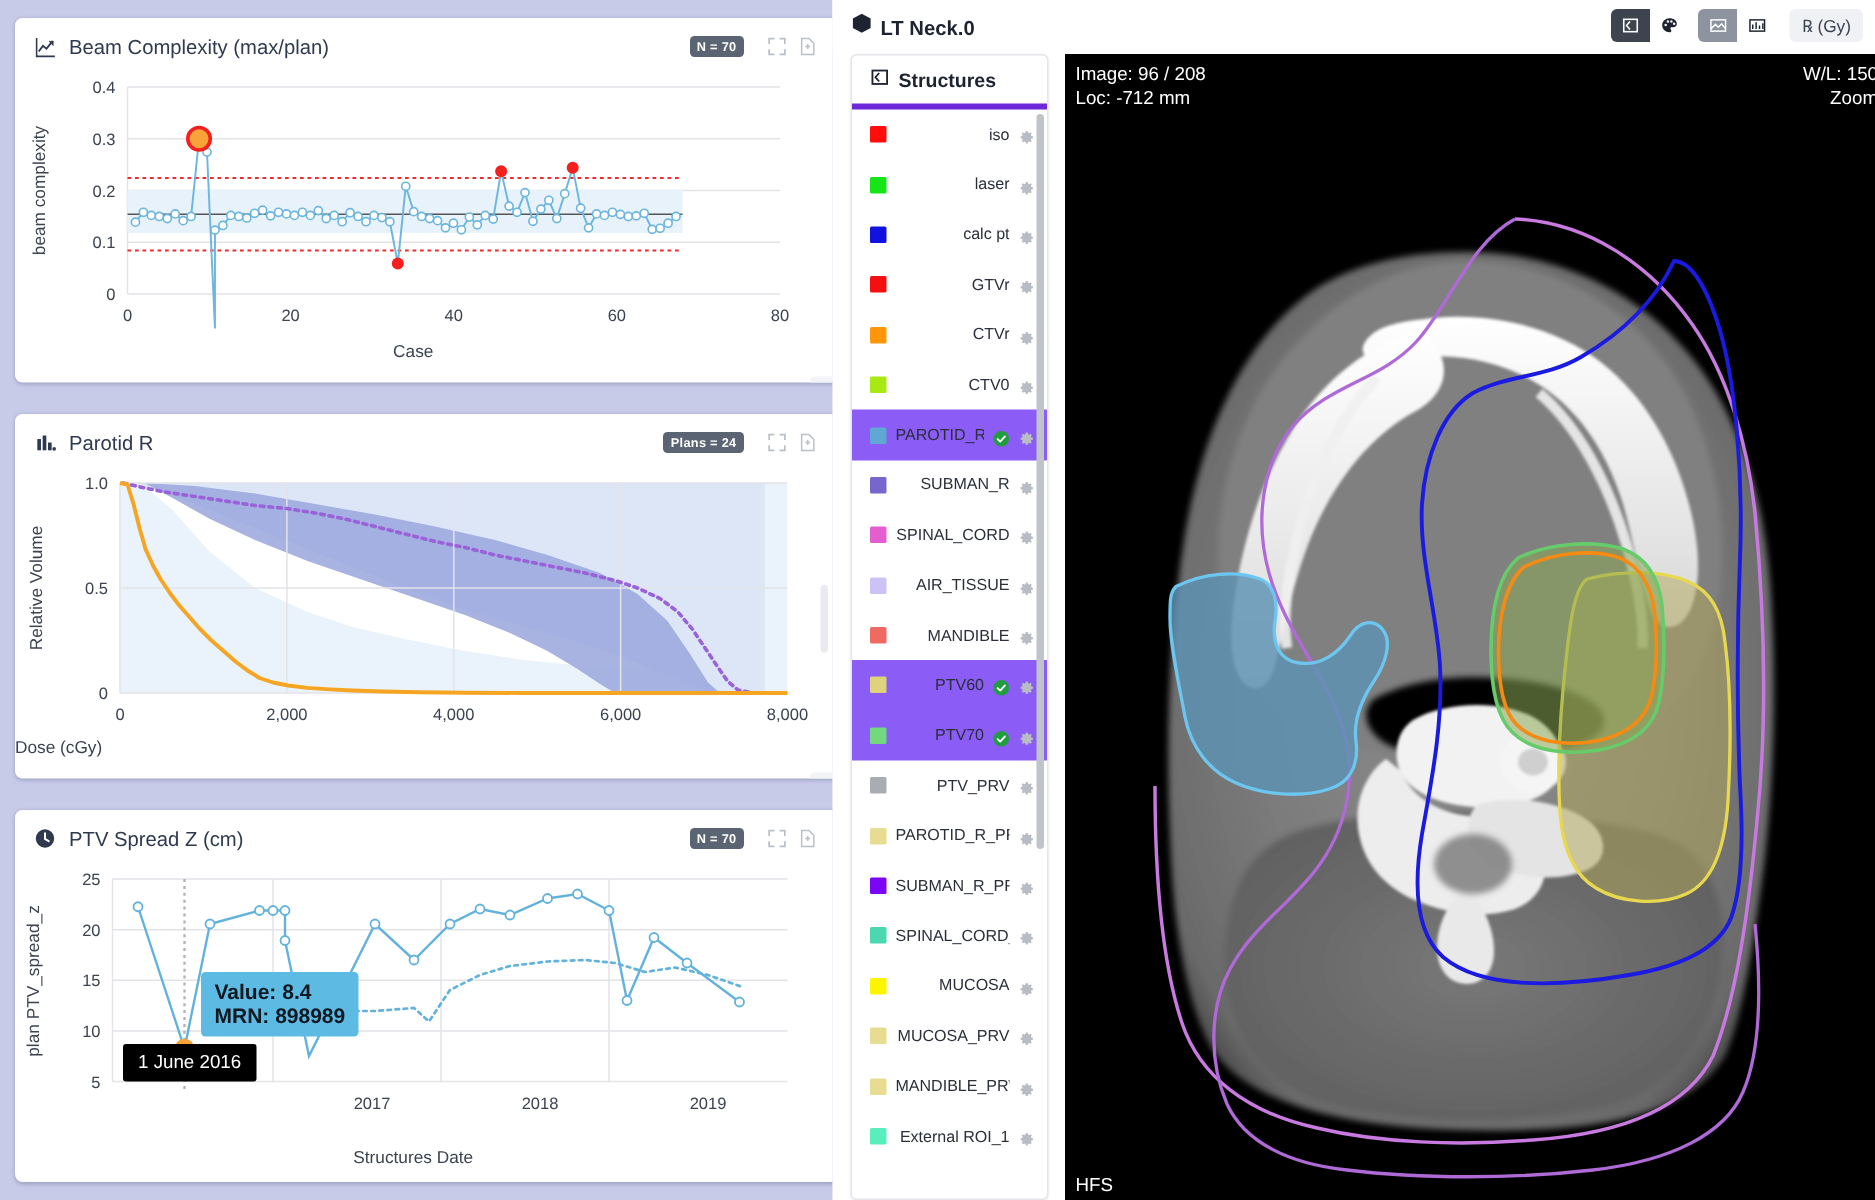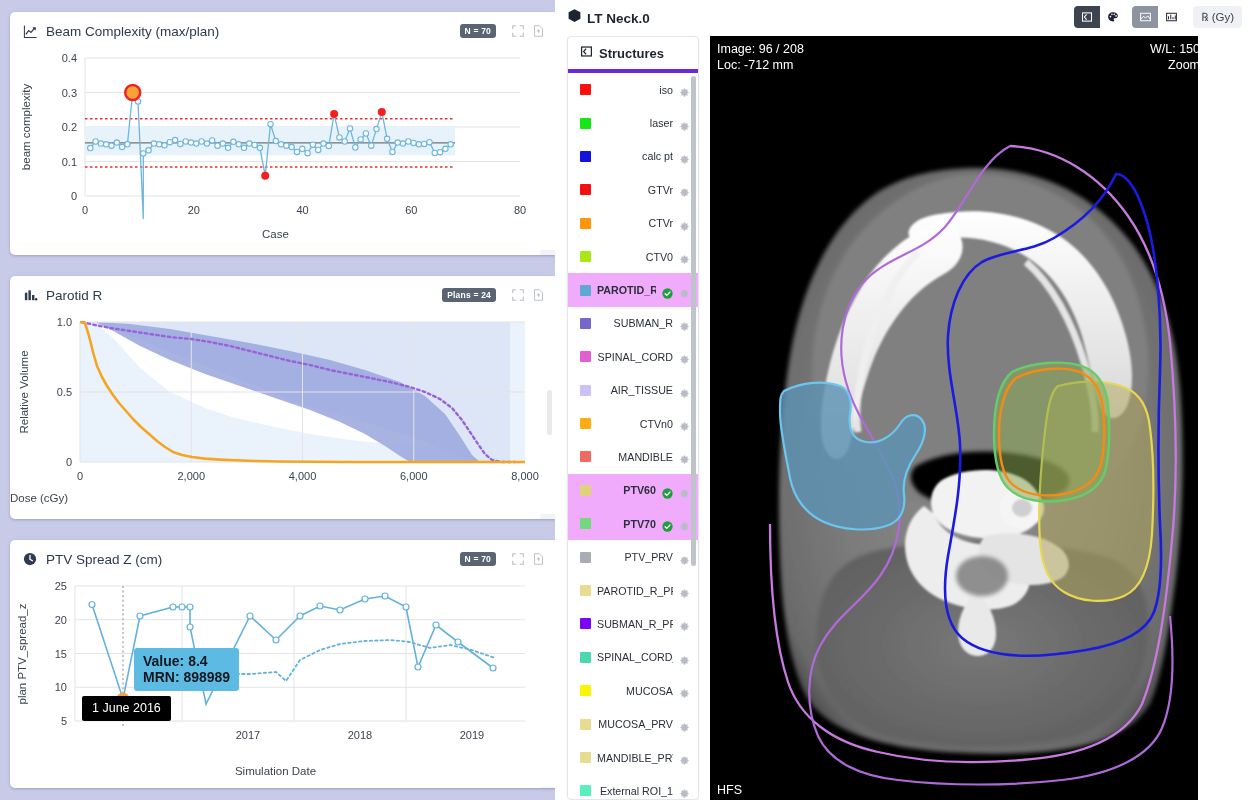--- a/index.html
+++ b/index.html
@@ -105,35 +105,35 @@
   .str-head {
     height: 36px; display: flex; align-items: center; gap: 6px;
     padding-left: 12px; font-size: 13px; font-weight: bold; color: #1d2330;
     border-bottom: 4px solid #6d28d9;
   }
   .str-list { position: relative; height: 728px; overflow: hidden; }
   .str-row {
     height: 33.4px; display: flex; align-items: center;
     padding: 0 8px 0 12px; gap: 6px; cursor: pointer; text-align: right;
   }
-  .str-row.sel { background: #f0abfc; font-weight: bold; }
+  .str-row.sel { background: #8b5cf6; }
   .sw { width: 11px; height: 11px; flex: 0 0 11px; border-radius: 1px; }
   .str-name { font-size: 10.7px; color: #2a2f3a; white-space: nowrap;
     overflow: hidden; flex: 1 1 auto; }
   .chk { width: 11px; height: 11px; flex: 0 0 11px; }
   .gear { width: 11px; height: 11px; flex: 0 0 11px; color: #b8bcc4; }
   .str-scroll {
     position: absolute; right: 2px; top: 3px; width: 5px; height: 490px;
     background: #bfc3ca; border-radius: 3px;
   }
 
   
   .ct-stage {
     position: absolute; left: 155px; top: 36px;
-    width: 488px; height: 764px; background: #000; overflow: hidden;
+    width: 540px; height: 764px; background: #000; overflow: hidden;
   }
   .ct-ovl { position: absolute; color: #fff; font-size: 12.5px; line-height: 16px;
     text-shadow: 0 0 2px #000; white-space: nowrap; }
   #ovl-tl { left: 7px; top: 5px; }
   #ovl-tr { right: -2px; top: 5px; text-align: right; }
   #ovl-bl { left: 7px; bottom: 2px; }
 </style>
 </head>
 <body>
 
@@ -483,21 +483,21 @@
         
         <div style="position:absolute;left:124px;top:74px;background:#5dbbe3;border-radius:3px;
                     padding:5px 9px 6px 9px;color:#121821;font-size:14px;line-height:16px;font-weight:bold;">
           <div>Value: 8.4</div>
           <div>MRN: 898989</div>
         </div>
         
         <div style="position:absolute;left:72px;top:122px;background:#000;color:#fff;font-size:12.5px;
                     padding:5px 10px 6px 10px;border-radius:2px;white-space:nowrap;">1 June 2016</div>
 
-        <div style="text-align:center;font-size:11.5px;color:#3c4350;margin-top:2px;">Simulation Date</div>
+        <div style="text-align:center;font-size:11.5px;color:#3c4350;margin-top:2px;">Structures Date</div>
       </div>
       <div class="card-foot">
 
         <span class="dots-btn">•••</span>
       </div>
     </div>
 
     <div class="col-scroll"></div>
   </div>
 
@@ -630,28 +630,20 @@
             <span class="sw" style="background: rgb(227, 95, 208);"></span>
             <span class="str-name">SPINAL_CORD</span>
             <span class="gear"><svg width="11" height="11" viewBox="0 0 16 16" fill="#b8bcc4">
                 <path d="M8 5.3A2.7 2.7 0 1 0 8 10.7 2.7 2.7 0 0 0 8 5.3zm0 4.1A1.4 1.4 0 1 1 8 6.6a1.4 1.4 0 0 1 0 2.8z"></path>
                 <path d="M14 8.9v-1.8l-1.5-.3a4.7 4.7 0 0 0-.5-1.2l.9-1.3-1.2-1.2-1.3.9a4.7 4.7 0 0 0-1.2-.5L8.9 2H7.1l-.3 1.5a4.7 4.7 0 0 0-1.2.5l-1.3-.9L3.1 4.3l.9 1.3a4.7 4.7 0 0 0-.5 1.2L2 7.1v1.8l1.5.3c.1.4.3.8.5 1.2l-.9 1.3 1.2 1.2 1.3-.9c.4.2.8.4 1.2.5l.3 1.5h1.8l.3-1.5c.4-.1.8-.3 1.2-.5l1.3.9 1.2-1.2-.9-1.3c.2-.4.4-.8.5-1.2L14 8.9z"></path>
               </svg></span>
           </div>
           <div class="str-row">
             <span class="sw" style="background: rgb(205, 194, 245);"></span>
             <span class="str-name">AIR_TISSUE</span>
-            <span class="gear"><svg width="11" height="11" viewBox="0 0 16 16" fill="#b8bcc4">
-                <path d="M8 5.3A2.7 2.7 0 1 0 8 10.7 2.7 2.7 0 0 0 8 5.3zm0 4.1A1.4 1.4 0 1 1 8 6.6a1.4 1.4 0 0 1 0 2.8z"></path>
-                <path d="M14 8.9v-1.8l-1.5-.3a4.7 4.7 0 0 0-.5-1.2l.9-1.3-1.2-1.2-1.3.9a4.7 4.7 0 0 0-1.2-.5L8.9 2H7.1l-.3 1.5a4.7 4.7 0 0 0-1.2.5l-1.3-.9L3.1 4.3l.9 1.3a4.7 4.7 0 0 0-.5 1.2L2 7.1v1.8l1.5.3c.1.4.3.8.5 1.2l-.9 1.3 1.2 1.2 1.3-.9c.4.2.8.4 1.2.5l.3 1.5h1.8l.3-1.5c.4-.1.8-.3 1.2-.5l1.3.9 1.2-1.2-.9-1.3c.2-.4.4-.8.5-1.2L14 8.9z"></path>
-              </svg></span>
-          </div>
-          <div class="str-row">
-            <span class="sw" style="background: rgb(255, 172, 18);"></span>
-            <span class="str-name">CTVn0</span>
             <span class="gear"><svg width="11" height="11" viewBox="0 0 16 16" fill="#b8bcc4">
                 <path d="M8 5.3A2.7 2.7 0 1 0 8 10.7 2.7 2.7 0 0 0 8 5.3zm0 4.1A1.4 1.4 0 1 1 8 6.6a1.4 1.4 0 0 1 0 2.8z"></path>
                 <path d="M14 8.9v-1.8l-1.5-.3a4.7 4.7 0 0 0-.5-1.2l.9-1.3-1.2-1.2-1.3.9a4.7 4.7 0 0 0-1.2-.5L8.9 2H7.1l-.3 1.5a4.7 4.7 0 0 0-1.2.5l-1.3-.9L3.1 4.3l.9 1.3a4.7 4.7 0 0 0-.5 1.2L2 7.1v1.8l1.5.3c.1.4.3.8.5 1.2l-.9 1.3 1.2 1.2 1.3-.9c.4.2.8.4 1.2.5l.3 1.5h1.8l.3-1.5c.4-.1.8-.3 1.2-.5l1.3.9 1.2-1.2-.9-1.3c.2-.4.4-.8.5-1.2L14 8.9z"></path>
               </svg></span>
           </div>
           <div class="str-row">
             <span class="sw" style="background: rgb(239, 106, 98);"></span>
             <span class="str-name">MANDIBLE</span>
             <span class="gear"><svg width="11" height="11" viewBox="0 0 16 16" fill="#b8bcc4">
                 <path d="M8 5.3A2.7 2.7 0 1 0 8 10.7 2.7 2.7 0 0 0 8 5.3zm0 4.1A1.4 1.4 0 1 1 8 6.6a1.4 1.4 0 0 1 0 2.8z"></path>

